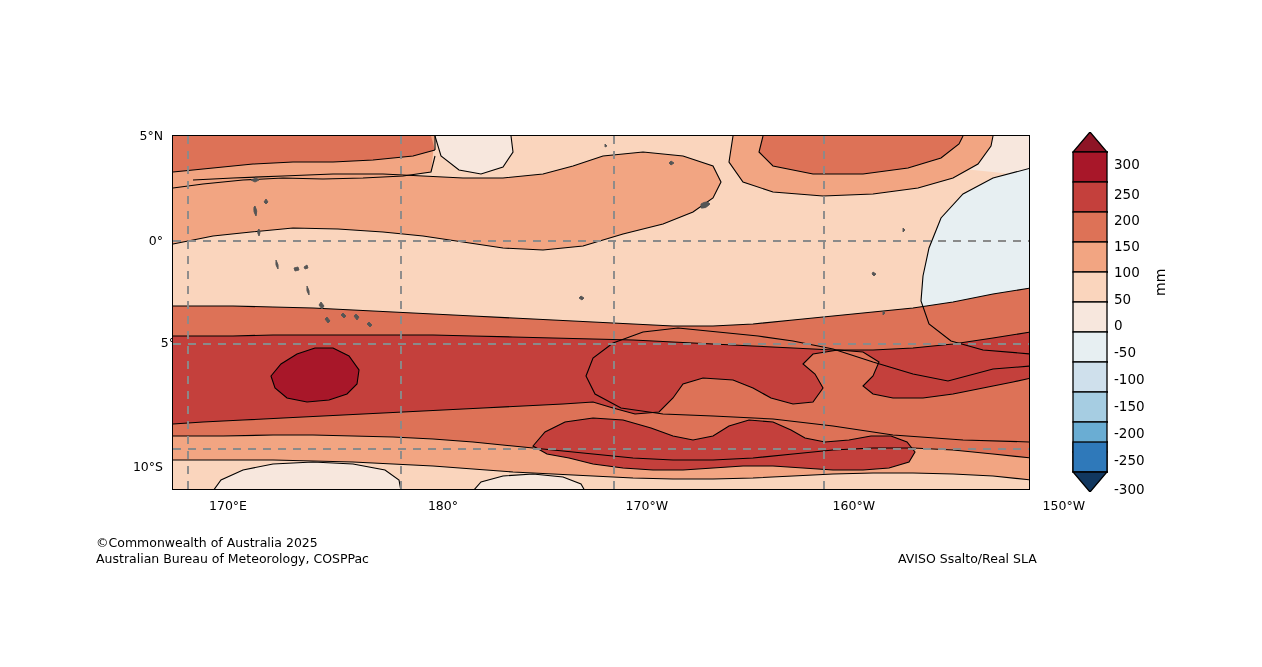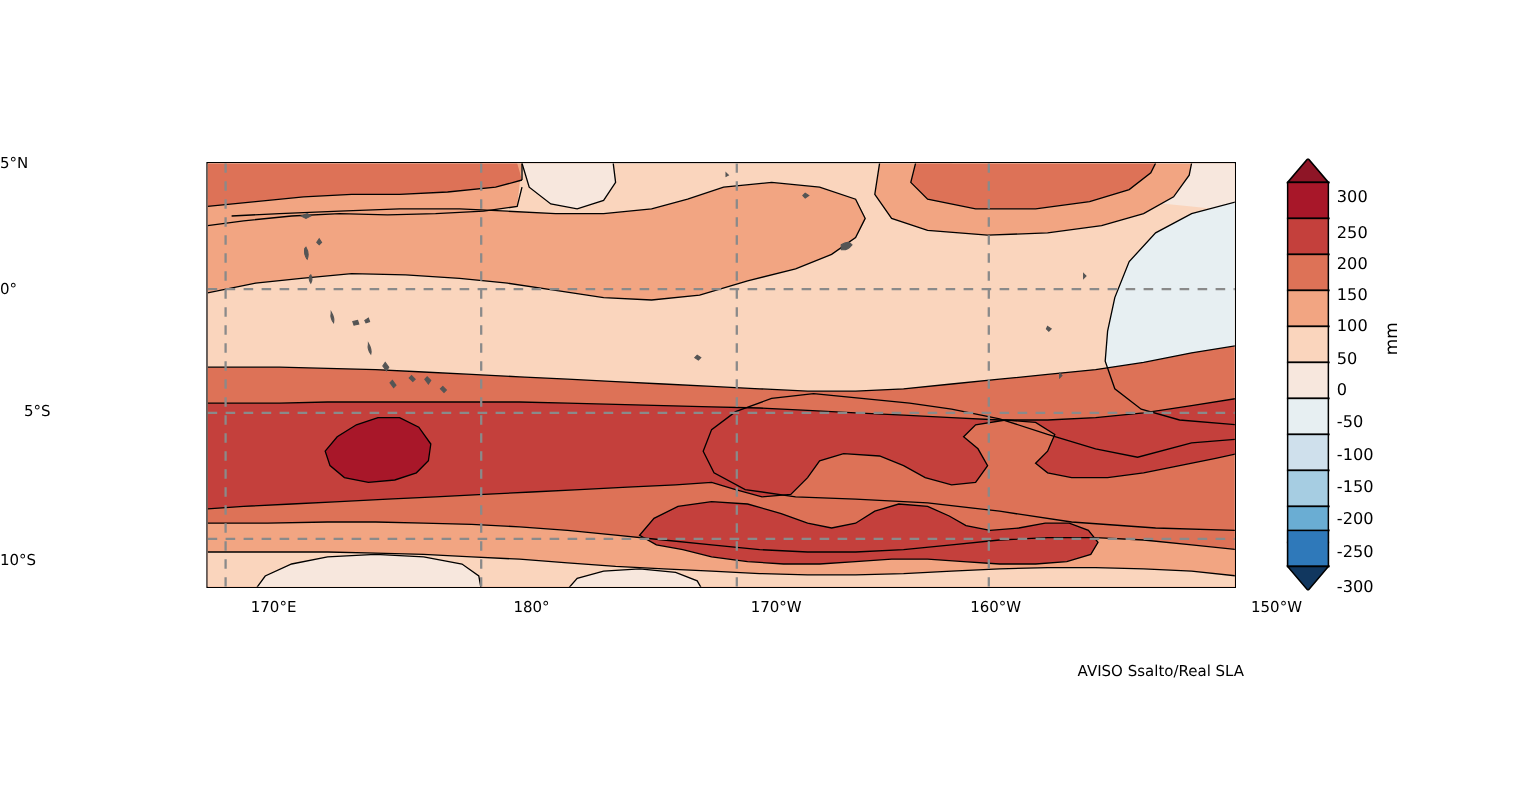--- a/index.html
+++ b/index.html
@@ -43,21 +43,21 @@
     border: 1.6px solid #000000;
     box-sizing: border-box;
     overflow: hidden;
     background: #f7e3d8;
   }
   #plot svg { display: block; }
   .ylab-wrap {
     position: absolute;
     left: 0px;
     width: 163px;
-    text-align: left;
+    text-align: right;
     color: #000000;
     font-size: 12.5px;
     white-space: nowrap;
   }
   .xlab-wrap {
     position: absolute;
     top: 498px;
     width: 110px;
     text-align: right;
     color: #000000;
@@ -123,21 +123,21 @@
   </div>
 
   <div class="ylab-wrap" style="top:128px;">5°N</div>
   <div class="ylab-wrap" style="top:233px;">0°</div>
   <div class="ylab-wrap" style="top:335px;padding-left:20px;">5°S</div>
   <div class="ylab-wrap" style="top:459px;">10°S</div>
 
   <div class="xlab-wrap" style="left:137px;">170°E</div>
   <div class="xlab-wrap" style="left:348px;">180°</div>
   <div class="xlab-wrap" style="left:558px;">170°W</div>
-  <div class="xlab-wrap" style="left:741px;">160°W</div>
+  <div class="xlab-wrap" style="left:765px;">160°W</div>
   <div class="xlab-wrap" style="left:975px;">150°W</div>
 
   <div id="plot">
     <svg width="858" height="355" viewBox="0 0 858 355">
       <defs>
         <clipPath id="plotclip">
             <rect x="0" y="0" width="858" height="355"></rect>
           </clipPath>
       </defs>
       <g clip-path="url(#plotclip)">
@@ -276,15 +276,17 @@
   <div class="cb-tick" style="top:313px;">0</div>
   <div class="cb-tick" style="top:340px;">-50</div>
   <div class="cb-tick" style="top:367px;">-100</div>
   <div class="cb-tick" style="top:394px;text-align:right;">-150</div>
   <div class="cb-tick" style="top:421px;">-200</div>
   <div class="cb-tick" style="top:448px;">-250</div>
   <div class="cb-tick" style="top:477px;">-300</div>
 
   <div id="cbar-unit">mm</div>
 
+  <div id="credit-left"><span>©Commonwealth of Australia 2025</span>
+<span>Australian Bureau of Meteorology, COSPPac</span></div>
   <div id="credit-right">AVISO Ssalto/Real SLA</div>
 
 </div>
 
 </body></html>

